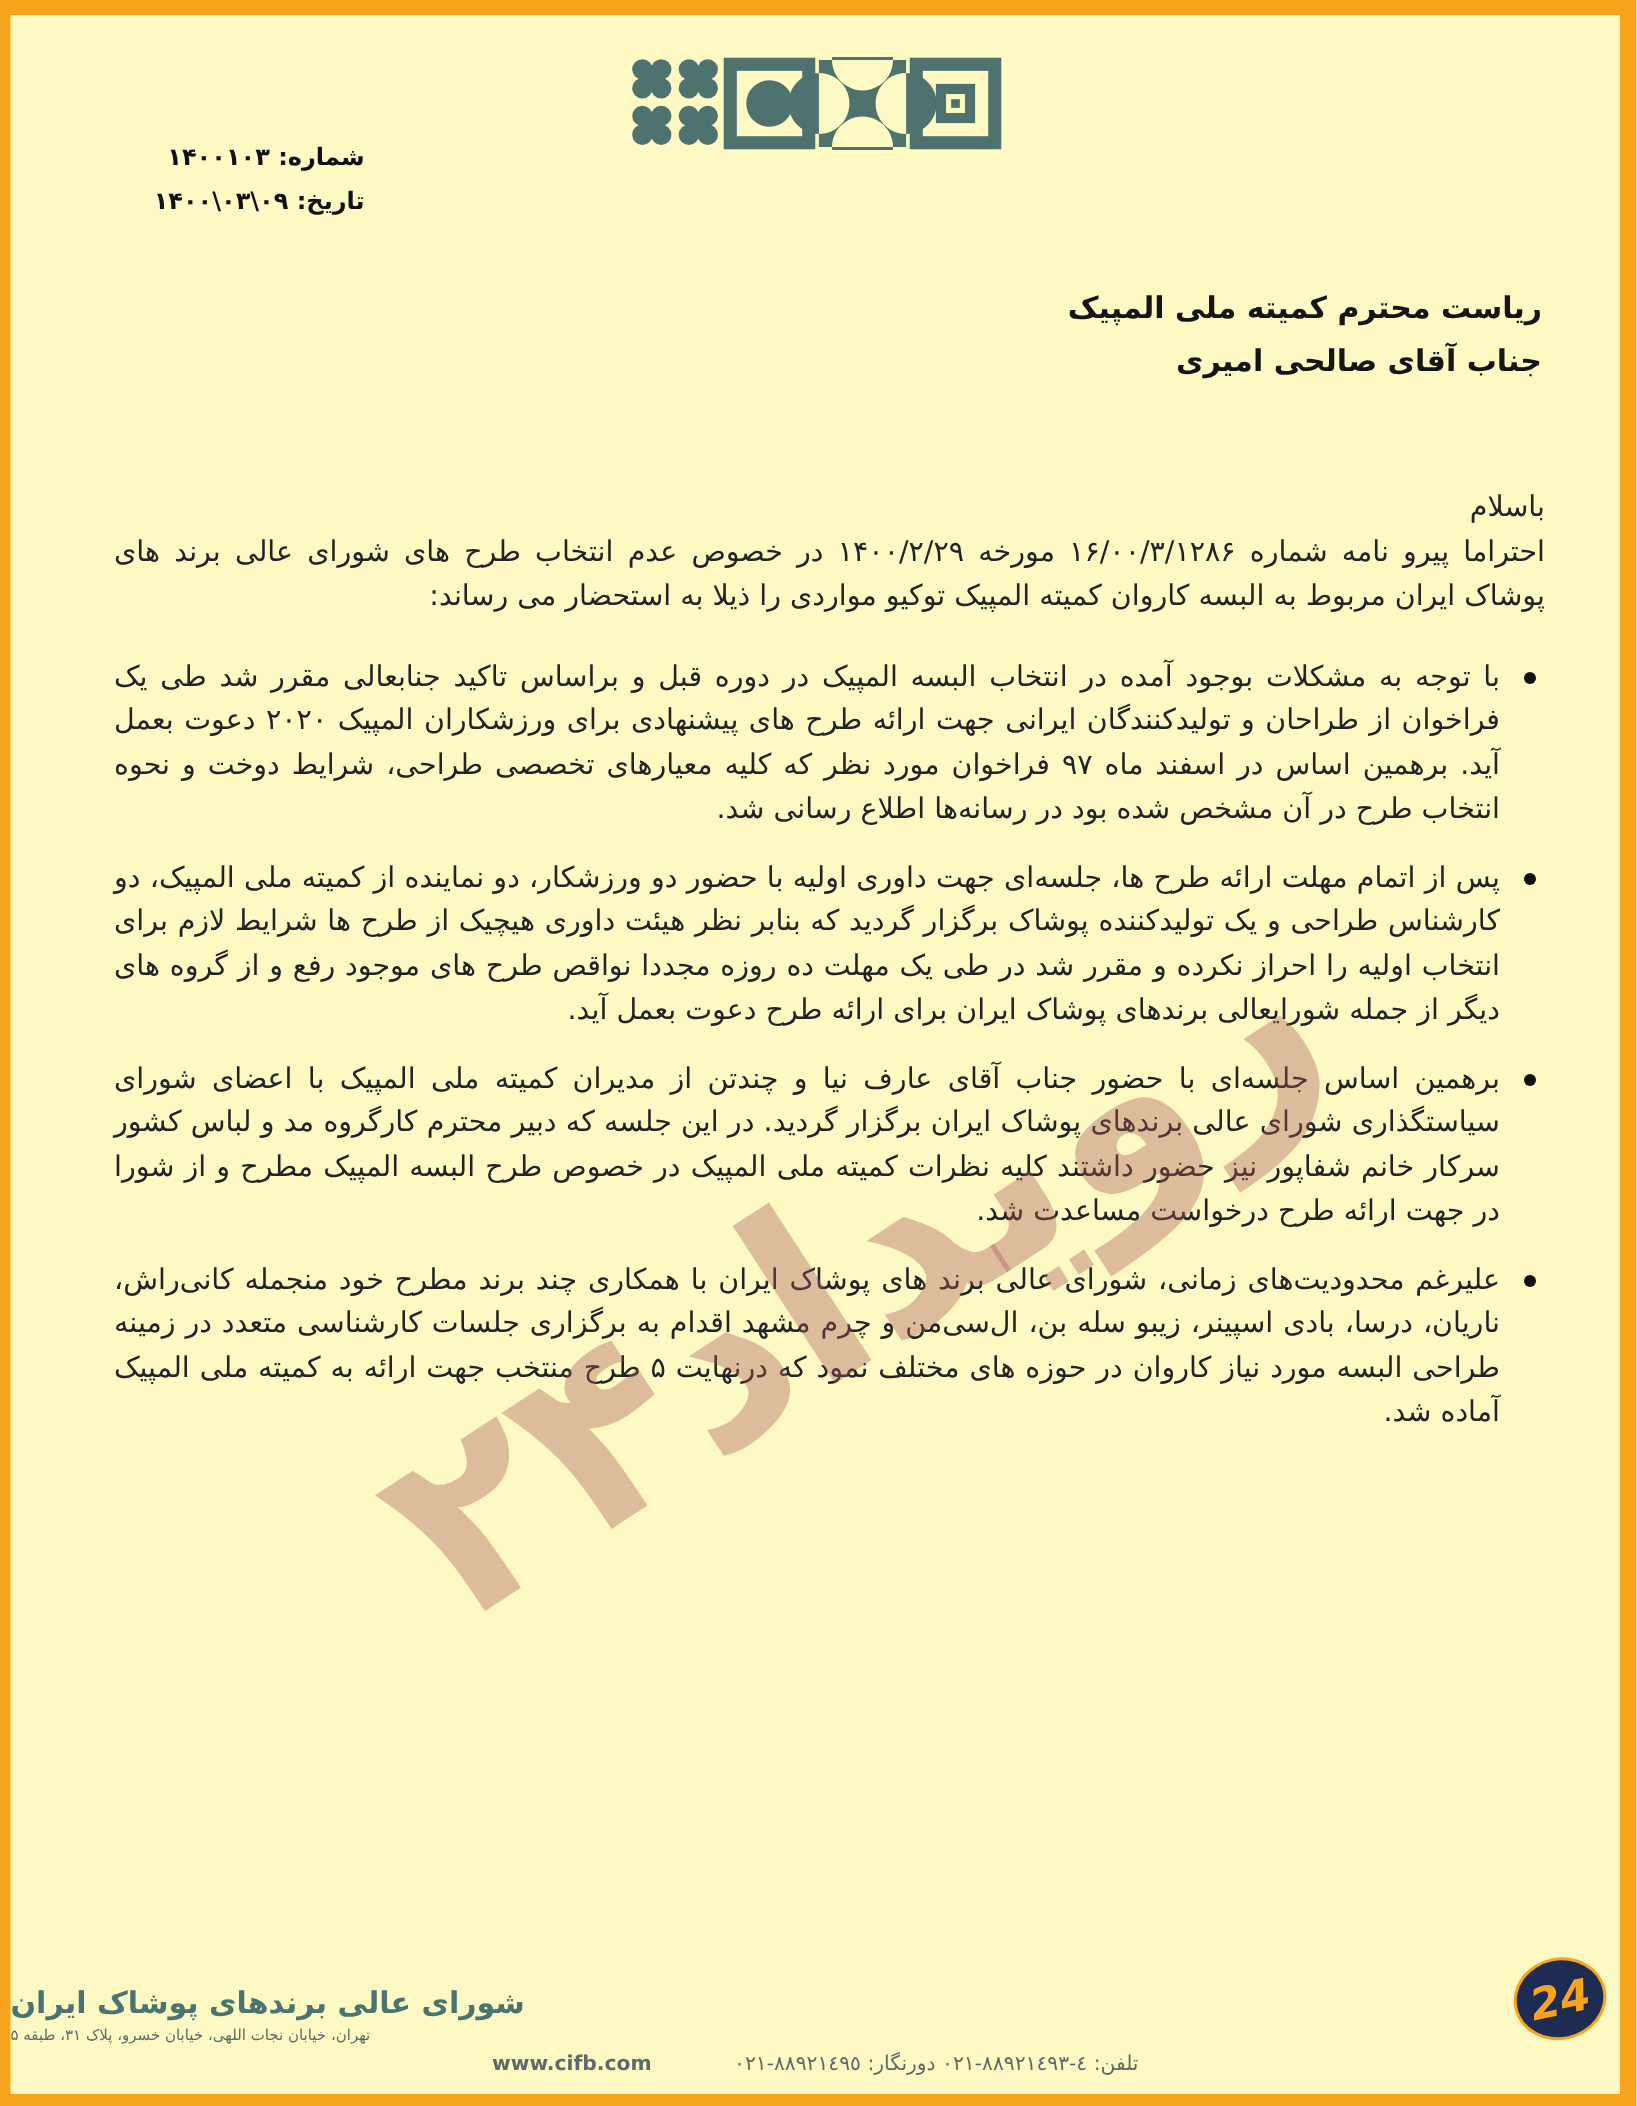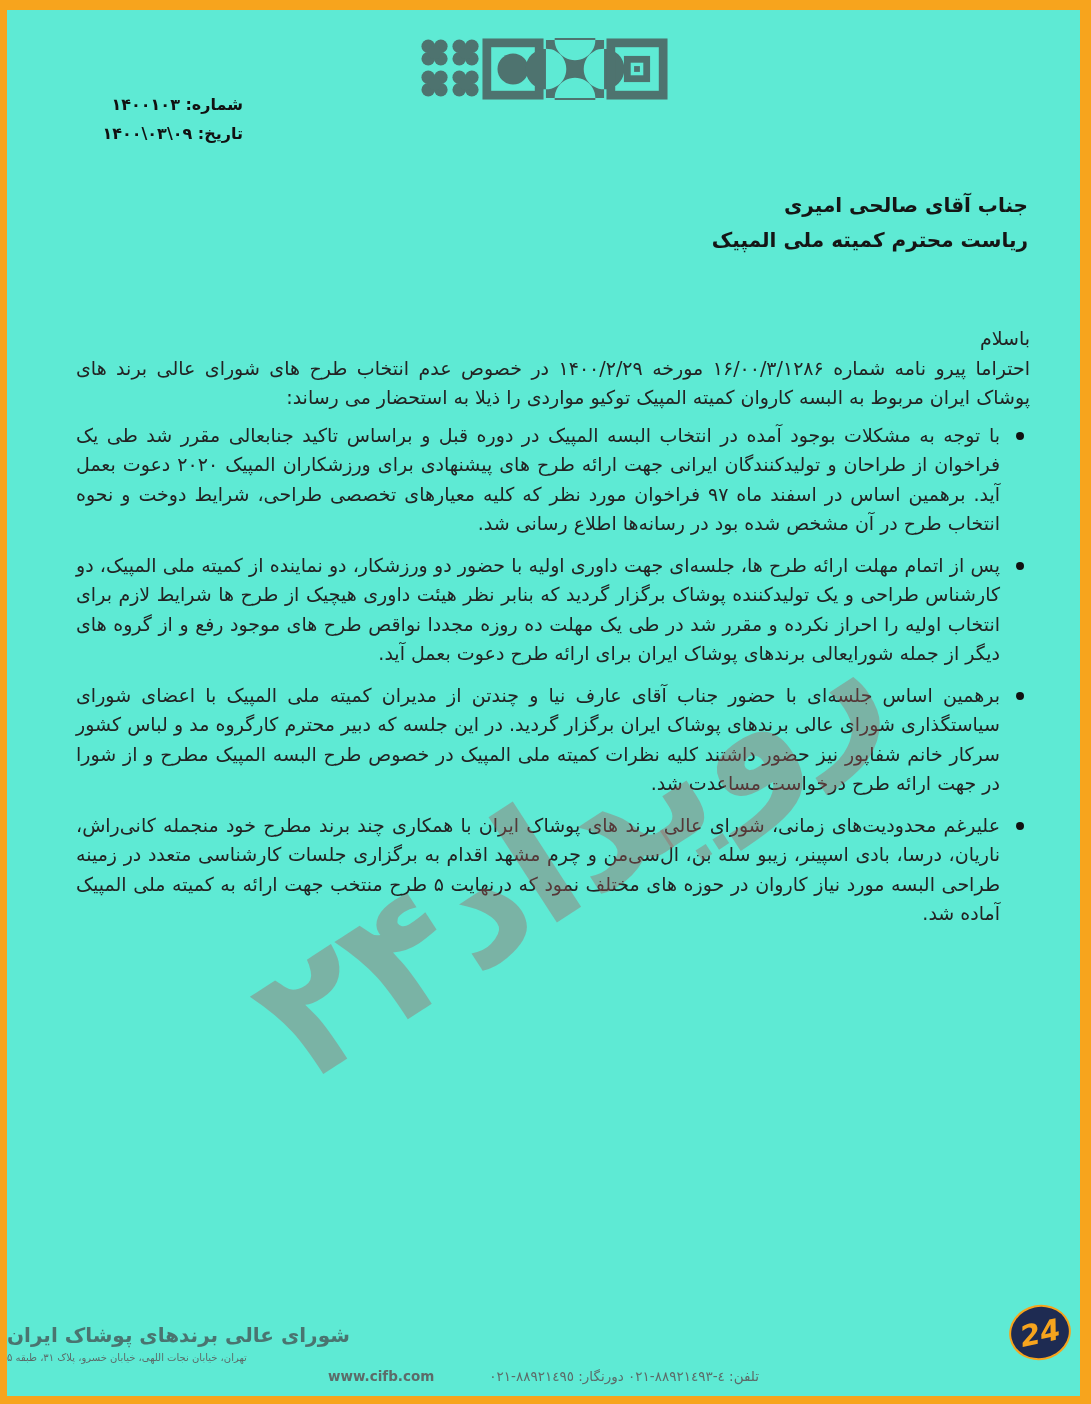--- a/index.html
+++ b/index.html
@@ -2,21 +2,21 @@
 <html lang="fa" dir="rtl"><head>
 <meta charset="utf-8">
 <style>
   * { box-sizing: border-box; margin: 0; padding: 0; }
   html,body { background:#e8e8e8; }
   .page {
     position: relative;
     width: 1091px;
     height: 1404px;
     margin: 0 auto;
-    background: #5eead4;
+    background: #fef9c3;
     border-style: solid;
     border-color: #F7A41D;
     border-width: 10px 11px 8px 7px;
     overflow: hidden;
     direction: rtl;
     font-family: "DejaVu Sans", sans-serif;
     color: #1f1f1f;
   }
   
   .letterhead { position: relative; height: 140px; }
@@ -32,21 +32,21 @@
   .body {
     padding: 66px 50px 0 69px;
     font-size: 19px;
     line-height: 29.5px;
     text-align: justify;
     color: #232323;
   }
   .body p { margin: 0; }
   .body .intro { margin-bottom: 6px; }
   .bullets { list-style: none; padding: 2px 30px 0 0; margin: 0 0 4px 0; }
-  .bullets li { position: relative; margin-bottom: 12px; }
+  .bullets li { position: relative; margin-bottom: 12px; margin-top: 16px; }
   .bullets li::before {
     content: ""; position: absolute; right: -24px; top: 11px;
     width: 8px; height: 8px; border-radius: 50%; background: #111;
   }
   
   .watermark {
     position: absolute; top: 756px; left: 120px; width: 880px;
     text-align: center; font-size: 165px; font-weight: bold; line-height: 1;
     color: rgba(167, 90, 90, 0.38);
     transform: rotate(-33deg);
@@ -136,22 +136,22 @@
         <span>۱۴۰۰۱۰۳</span>
       </div>
       <div>
         <span>تاریخ:</span>
         <span>۰۹\۰۳\۱۴۰۰</span>
       </div>
     </div>
   </div>
 
   <div class="recipient">
+    <div>ریاست محترم کمیته ملی المپیک</div>
     <div>جناب آقای صالحی امیری</div>
-    <div>ریاست محترم کمیته ملی المپیک</div>
   </div>
 
   <div class="body">
     <p class="salutation">باسلام</p>
     <p class="intro">احتراما پیرو نامه شماره ۱۶/۰۰/۳/۱۲۸۶ مورخه ۱۴۰۰/۲/۲۹ در خصوص عدم انتخاب طرح های شورای عالی برند های پوشاک ایران مربوط به البسه کاروان کمیته المپیک توکیو مواردی را ذیلا به استحضار می رساند:</p>
     <ul class="bullets">
       <li>با توجه به مشکلات بوجود آمده در انتخاب البسه المپیک در دوره قبل و براساس تاکید جنابعالی مقرر شد طی یک فراخوان از طراحان و تولیدکنندگان ایرانی جهت ارائه طرح های پیشنهادی برای ورزشکاران المپیک ۲۰۲۰ دعوت بعمل آید. برهمین اساس در اسفند ماه ۹۷ فراخوان مورد نظر که کلیه معیارهای تخصصی طراحی، شرایط دوخت و نحوه انتخاب طرح در آن مشخص شده بود در رسانه‌ها اطلاع رسانی شد.</li>
       <li>پس از اتمام مهلت ارائه طرح ها، جلسه‌ای جهت داوری اولیه با حضور دو ورزشکار، دو نماینده از کمیته ملی المپیک، دو کارشناس طراحی و یک تولیدکننده پوشاک برگزار گردید که بنابر نظر هیئت داوری هیچیک از طرح ها شرایط لازم برای انتخاب اولیه را احراز نکرده و مقرر شد در طی یک مهلت ده روزه مجددا نواقص طرح های موجود رفع و از گروه های دیگر از جمله شورایعالی برندهای پوشاک ایران برای ارائه طرح دعوت بعمل آید.</li>
       <li>برهمین اساس جلسه‌ای با حضور جناب آقای عارف نیا و چندتن از مدیران کمیته ملی المپیک با اعضای شورای سیاستگذاری شورای عالی برندهای پوشاک ایران برگزار گردید. در این جلسه که دبیر محترم کارگروه مد و لباس کشور سرکار خانم شفاپور نیز حضور داشتند کلیه نظرات کمیته ملی المپیک در خصوص طرح البسه المپیک مطرح و از شورا در جهت ارائه طرح درخواست مساعدت شد.</li>
       <li>علیرغم محدودیت‌های زمانی، شورای عالی برند های پوشاک ایران با همکاری چند برند مطرح خود منجمله کانی‌راش، ناریان، درسا، بادی اسپینر، زیبو سله بن، ال‌سی‌من و چرم مشهد اقدام به برگزاری جلسات کارشناسی متعدد در زمینه طراحی البسه مورد نیاز کاروان در حوزه های مختلف نمود که درنهایت ۵ طرح منتخب جهت ارائه به کمیته ملی المپیک آماده شد.</li>

